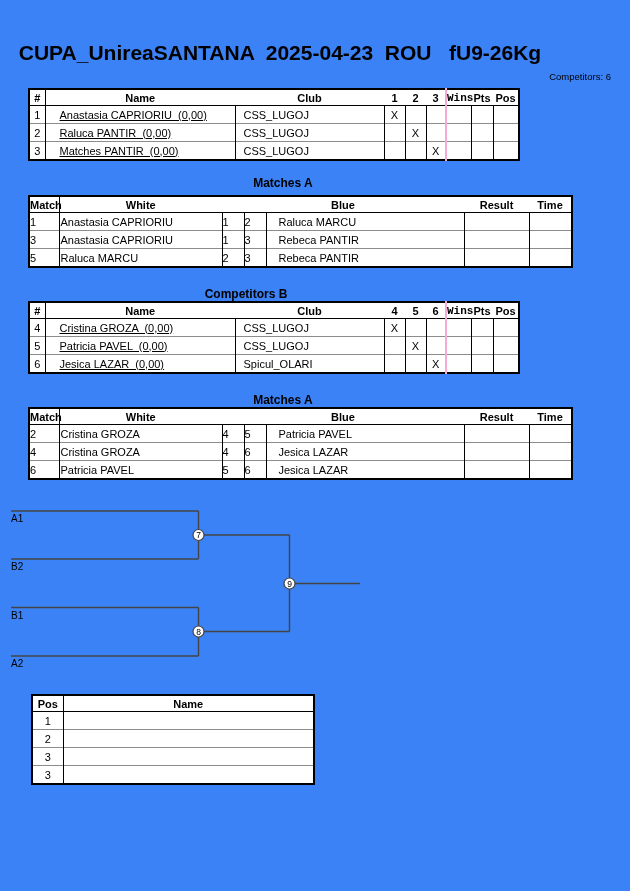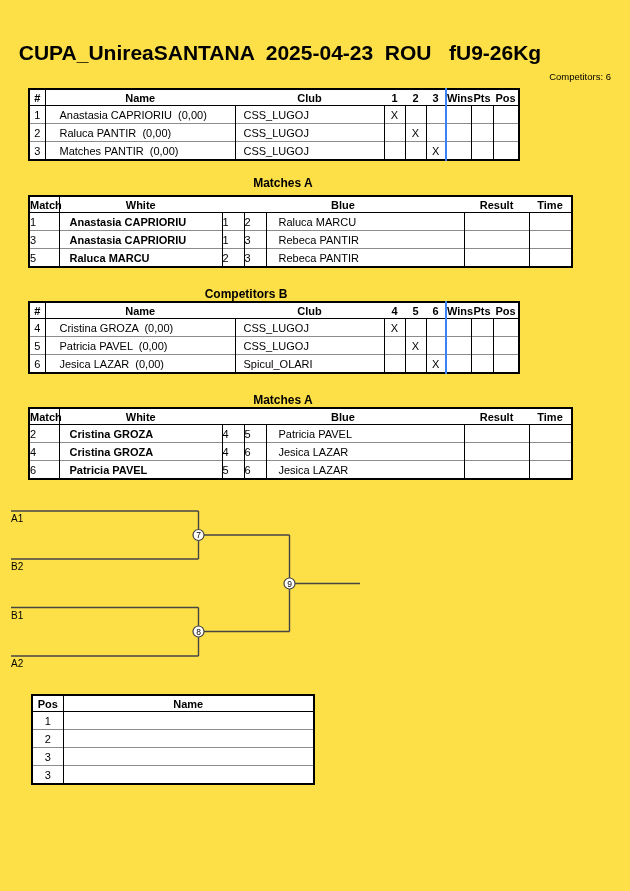--- a/index.html
+++ b/index.html
@@ -1,17 +1,17 @@
 <!DOCTYPE html>
 <html><head>
 <meta charset="utf-8">
 <style>
   html,body{margin:0;padding:0;background:#e8e8e8;}
   #page{
-    position:relative;width:630px;height:891px;background:#fde047;
+    position:relative;width:630px;height:891px;background:#3b82f6;
     font-family:"Liberation Sans", sans-serif;color:#000;overflow:hidden;
     margin:0 auto;
   }
   .main-title{
     position:absolute;top:41px;left:0;width:560px;text-align:center;
     font-size:21px;font-weight:bold;white-space:pre;letter-spacing:0px;
   }
   .section-title{position:absolute;font-size:12px;font-weight:bold;text-align:center;white-space:pre;}
   .count-label{position:absolute;top:71px;right:19px;font-size:9.5px;}
 
@@ -19,31 +19,31 @@
   table{border:2px solid #000;}
   th,td{padding:0;font-size:11px;overflow:visible;white-space:pre;vertical-align:middle;}
   th{font-weight:bold;height:15px;border-bottom:1.5px solid #000;}
   td{height:17px;}
   tbody tr + tr td{border-top:1px solid #8c8c8c;}
 
   
   .ctable{left:28px;width:490px;}
   .ctable td + td{border-left:1px solid #000;}
   .ctable th.h-num{border-right:1px solid #000;}
-  .ctable td.wins, .ctable th.h-wins{border-left:2px solid #3b82f6;}
+  .ctable td.wins, .ctable th.h-wins{border-left:2px solid #f9a8d4;font-family:Liberation Mono, monospace;}
   .ctable .cen{text-align:center;}
-  .ctable td.name{padding-left:14px;}
+  .ctable td.name{padding-left:14px;text-decoration:underline;}
   .ctable td.club{padding-left:8px;}
 
   
   .mtable{left:28px;width:543px;}
   .mtable td + td{border-left:1px solid #000;}
   .mtable th.h-match{border-right:1px solid #000;}
   .mtable .cen{}
-  .mtable td.wname{padding-left:10px;font-weight:bold;}
+  .mtable td.wname{padding-left:1px;}
   .mtable td.bname{padding-left:12px;}
 
   
   .rtable{left:31px;top:694px;width:282px;}
   .rtable td + td{border-left:1px solid #000;}
   .rtable th.h-pos{border-right:1px solid #000;}
   .rtable .cen{text-align:center;}
 
   
   .bracket{position:absolute;left:0;top:500px;}

